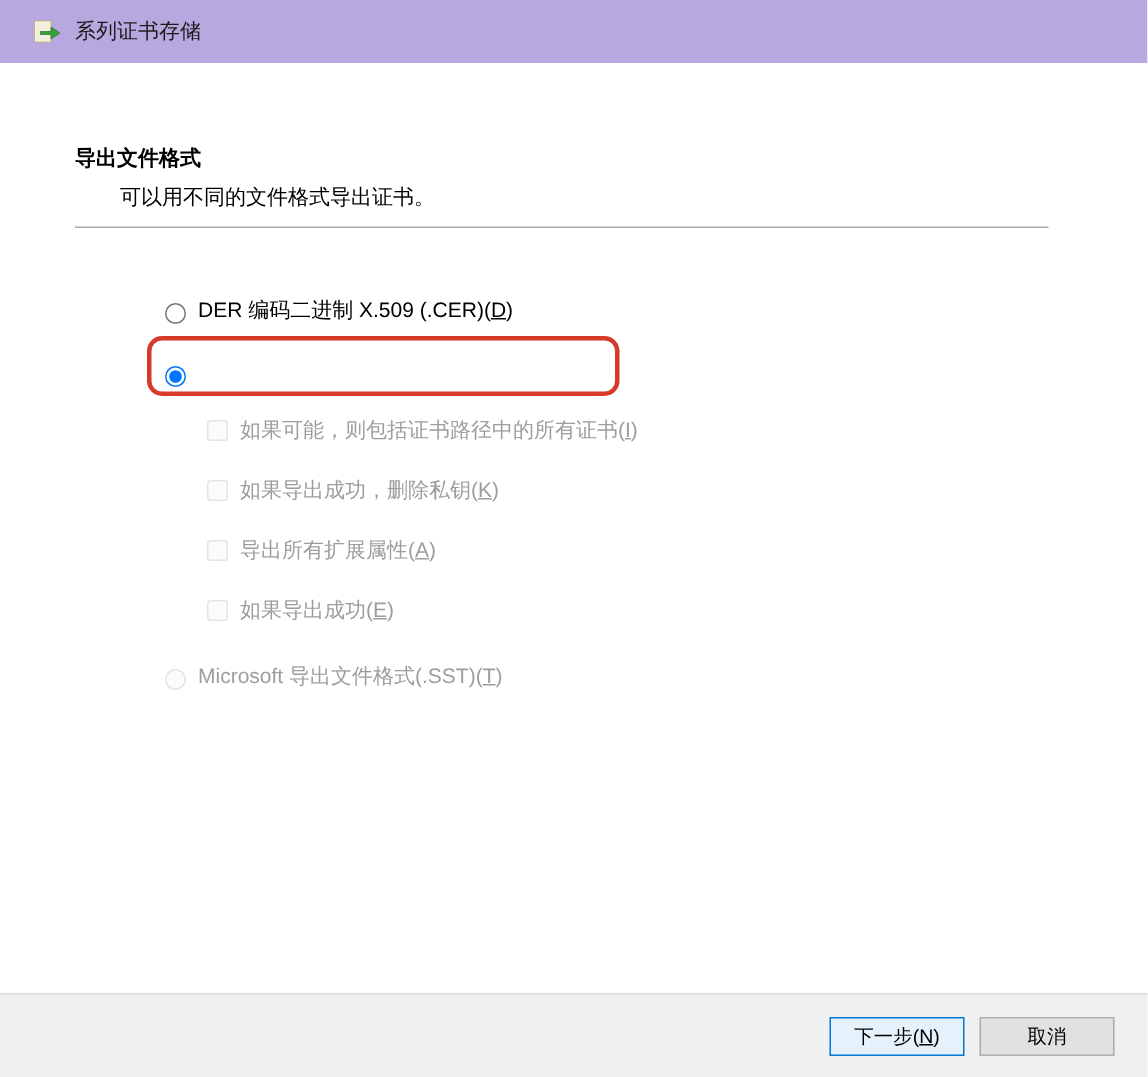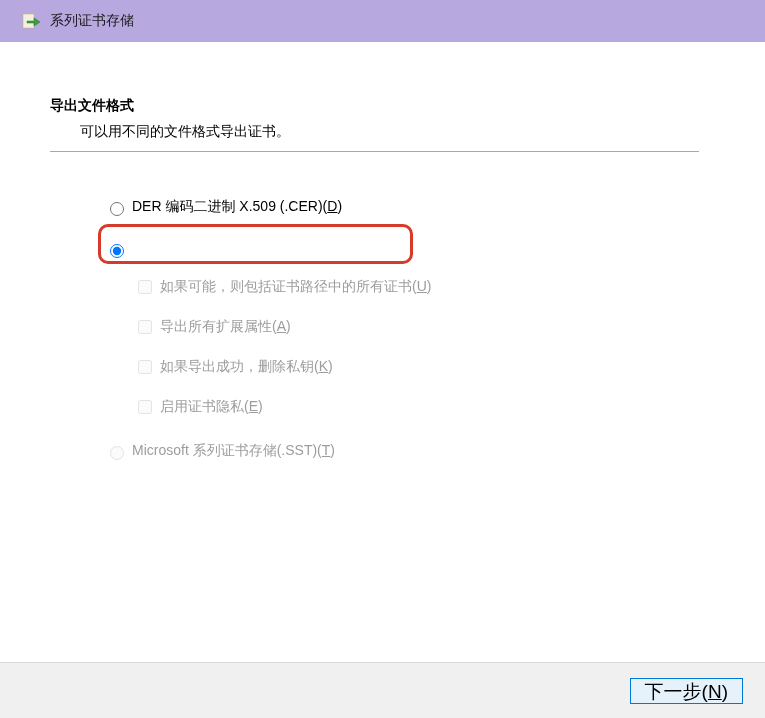--- a/index.html
+++ b/index.html
@@ -109,21 +109,21 @@
     justify-content: flex-end;
     align-items: center;
     padding-right: 22px;
     gap: 10px;
   }
   .btn {
     height: 26px;
     min-width: 90px;
     background: #e1e1e1;
     border: 1px solid #adadad;
-    font-size: 19px;
+    font-size: 13px;
     font-family: inherit;
     padding: 0 14px;
     cursor: pointer;
   }
   .btn.default {
     border: 1px solid #0078d7;
     background: #e5f1fb;
   }
   label { user-select: none; }
 </style>
@@ -151,45 +151,46 @@
       <input type="radio" name="fmt" style="">
       <label><span>DER 编码二进制 X.509 (.CER)(</span><span class="accel">D</span><span>)</span></label>
     </div>
 
     <div class="radio-row">
       <div class="highlight"></div>
       <input type="radio" name="fmt" checked="" style="">
     </div>
 
 
+    <div class="check-row disabled">
+      <input type="checkbox" disabled="" style="">
+      <label><span>如果可能，则包括证书路径中的所有证书(</span><span class="accel">I</span><span>)</span></label>
+    </div>
+
 
 
     <div class="check-row disabled">
       <input type="checkbox" disabled="" style="">
-      <label><span>如果可能，则包括证书路径中的所有证书(</span><span class="accel">U</span><span>)</span></label>
+      <label><span>如果导出成功，删除私钥(</span><span class="accel">K</span><span>)</span></label>
     </div>
 
     <div class="check-row disabled">
       <input type="checkbox" disabled="" style="">
       <label><span>导出所有扩展属性(</span><span class="accel">A</span><span>)</span></label>
     </div>
 
     <div class="check-row disabled">
       <input type="checkbox" disabled="" style="">
-      <label><span>如果导出成功，删除私钥(</span><span class="accel">K</span><span>)</span></label>
-    </div>
-
-    <div class="check-row disabled">
-      <input type="checkbox" disabled="" style="">
-      <label><span>启用证书隐私(</span><span class="accel">E</span><span>)</span></label>
+      <label><span>如果导出成功(</span><span class="accel">E</span><span>)</span></label>
     </div>
 
     <div class="radio-row disabled">
       <input type="radio" name="fmt" disabled="" style="">
-      <label><span>Microsoft 系列证书存储(.SST)(</span><span class="accel">T</span><span>)</span></label>
+      <label><span>Microsoft 导出文件格式(.SST)(</span><span class="accel">T</span><span>)</span></label>
     </div>
 
   </div>
 </div>
 
 <div class="footer">
   <button class="btn default"><span>下一步(</span><span class="accel">N</span><span>)</span></button>
+  <button class="btn">取消</button>
 </div>
 
 </body></html>

